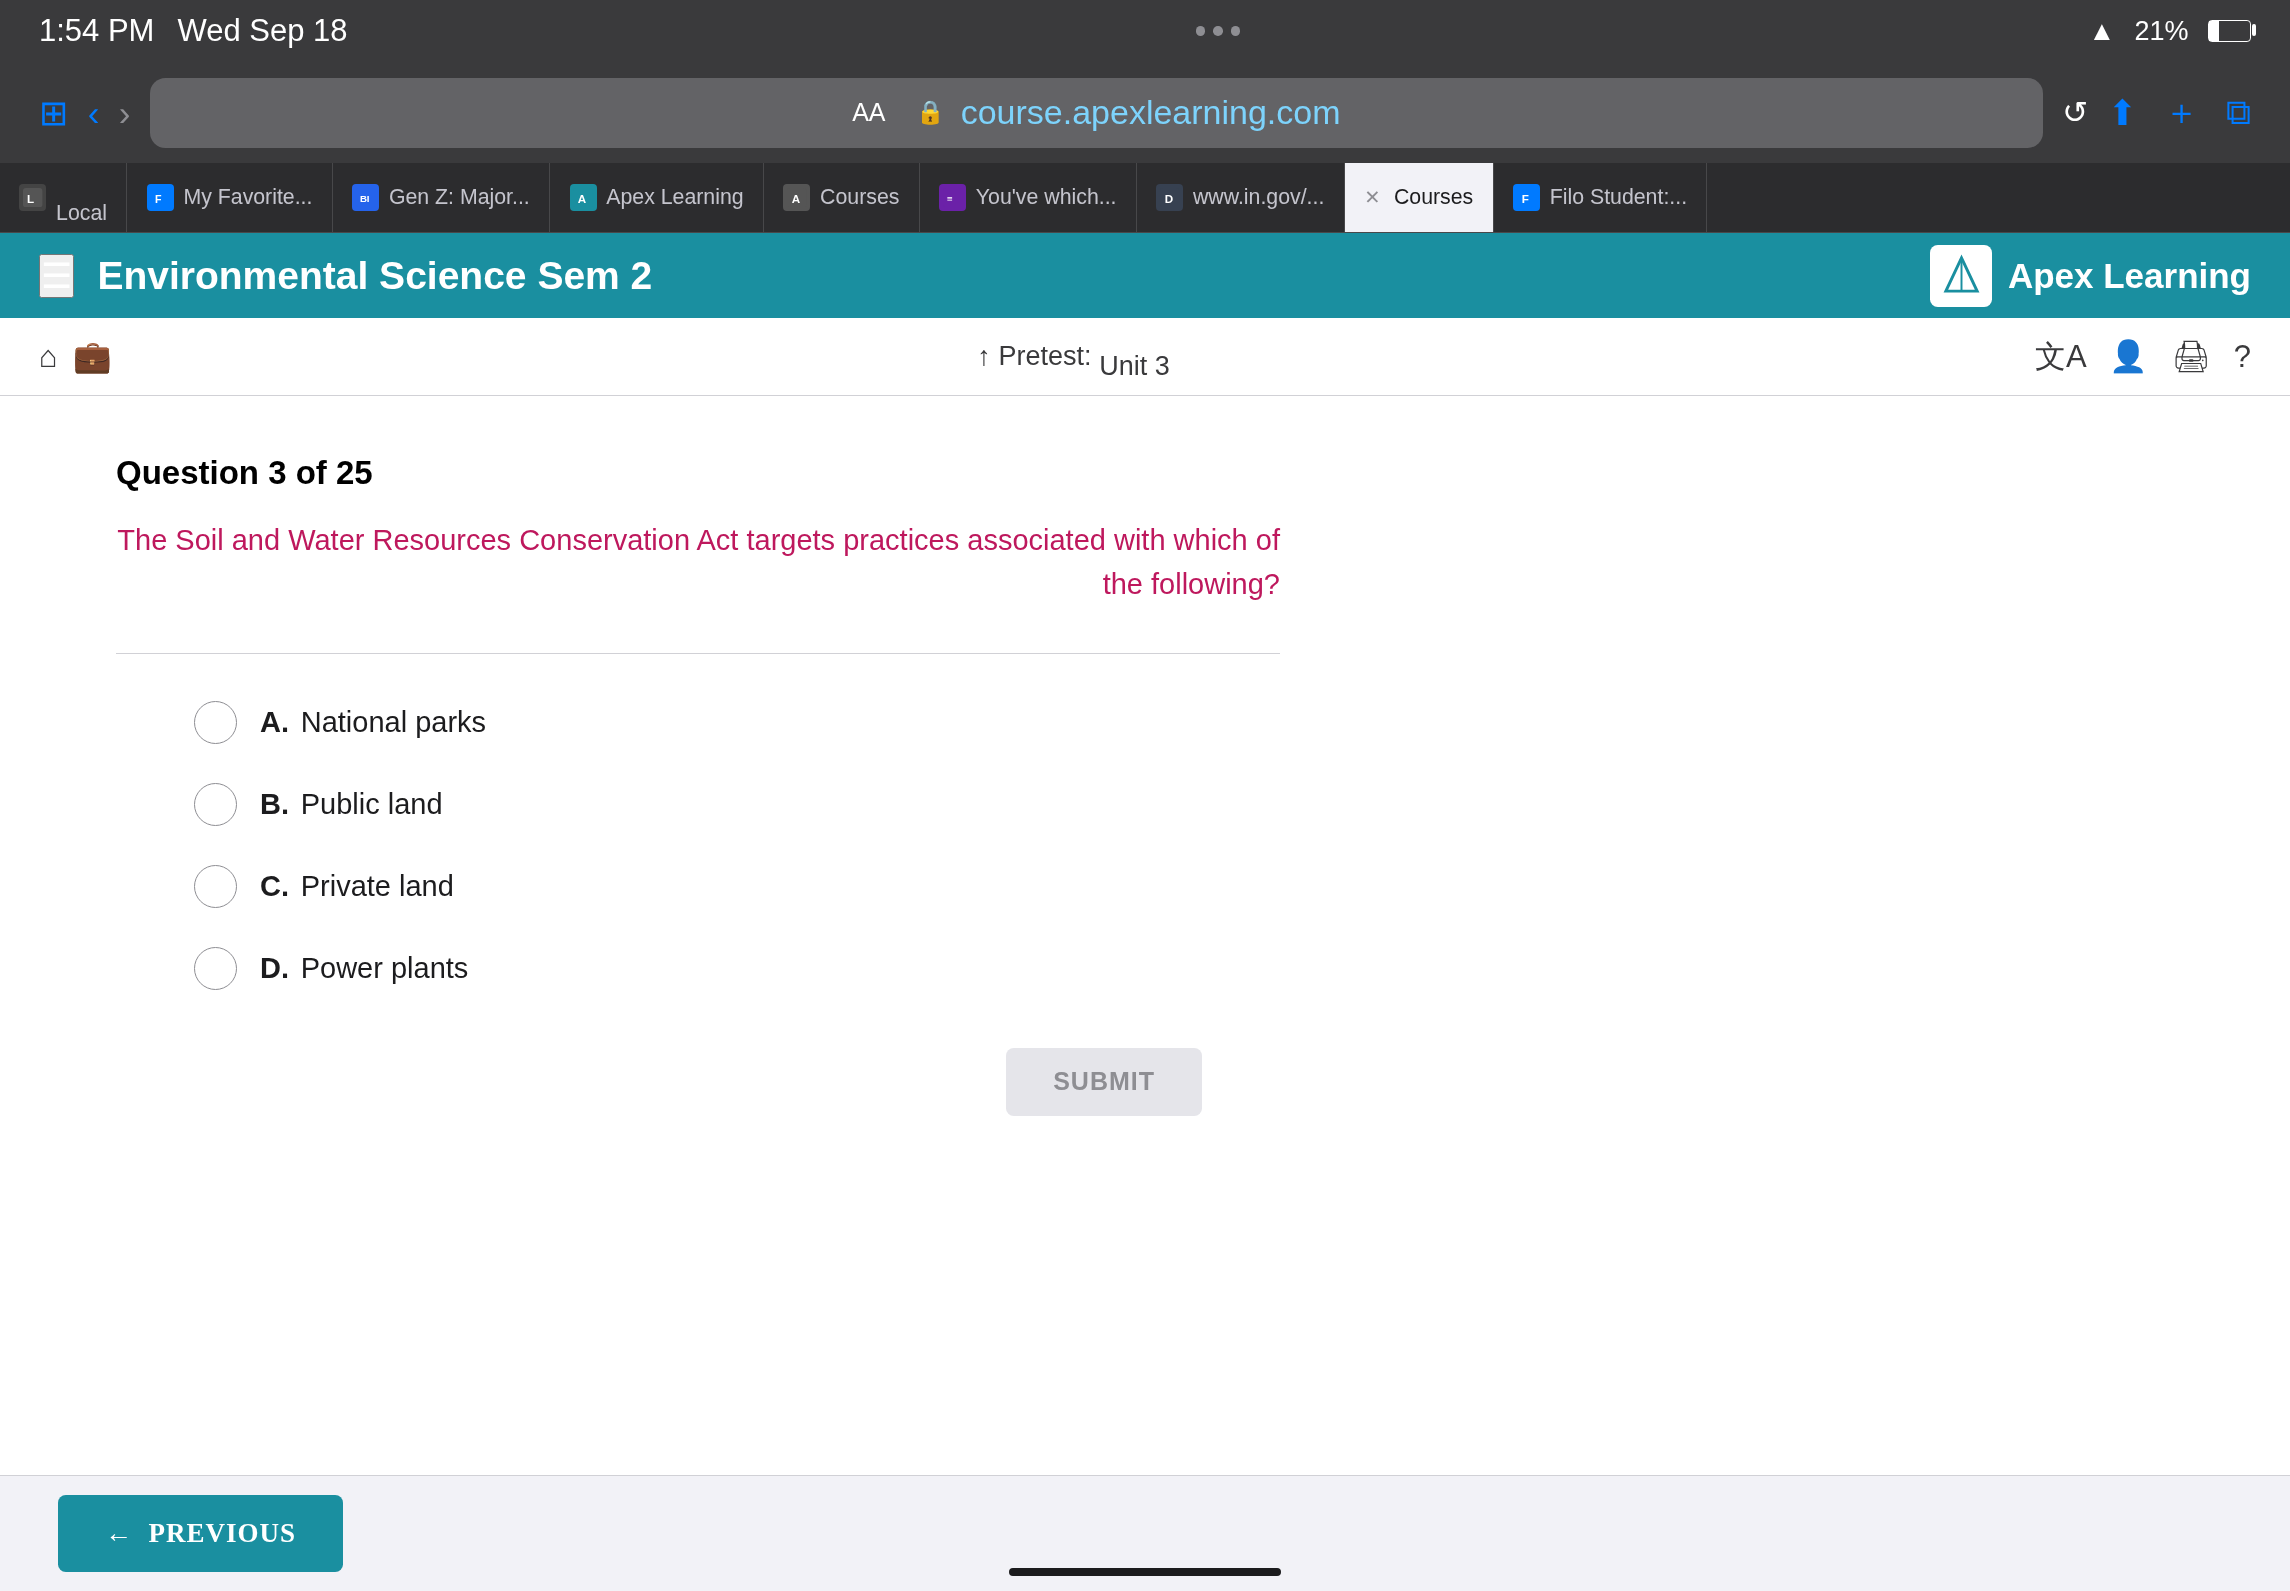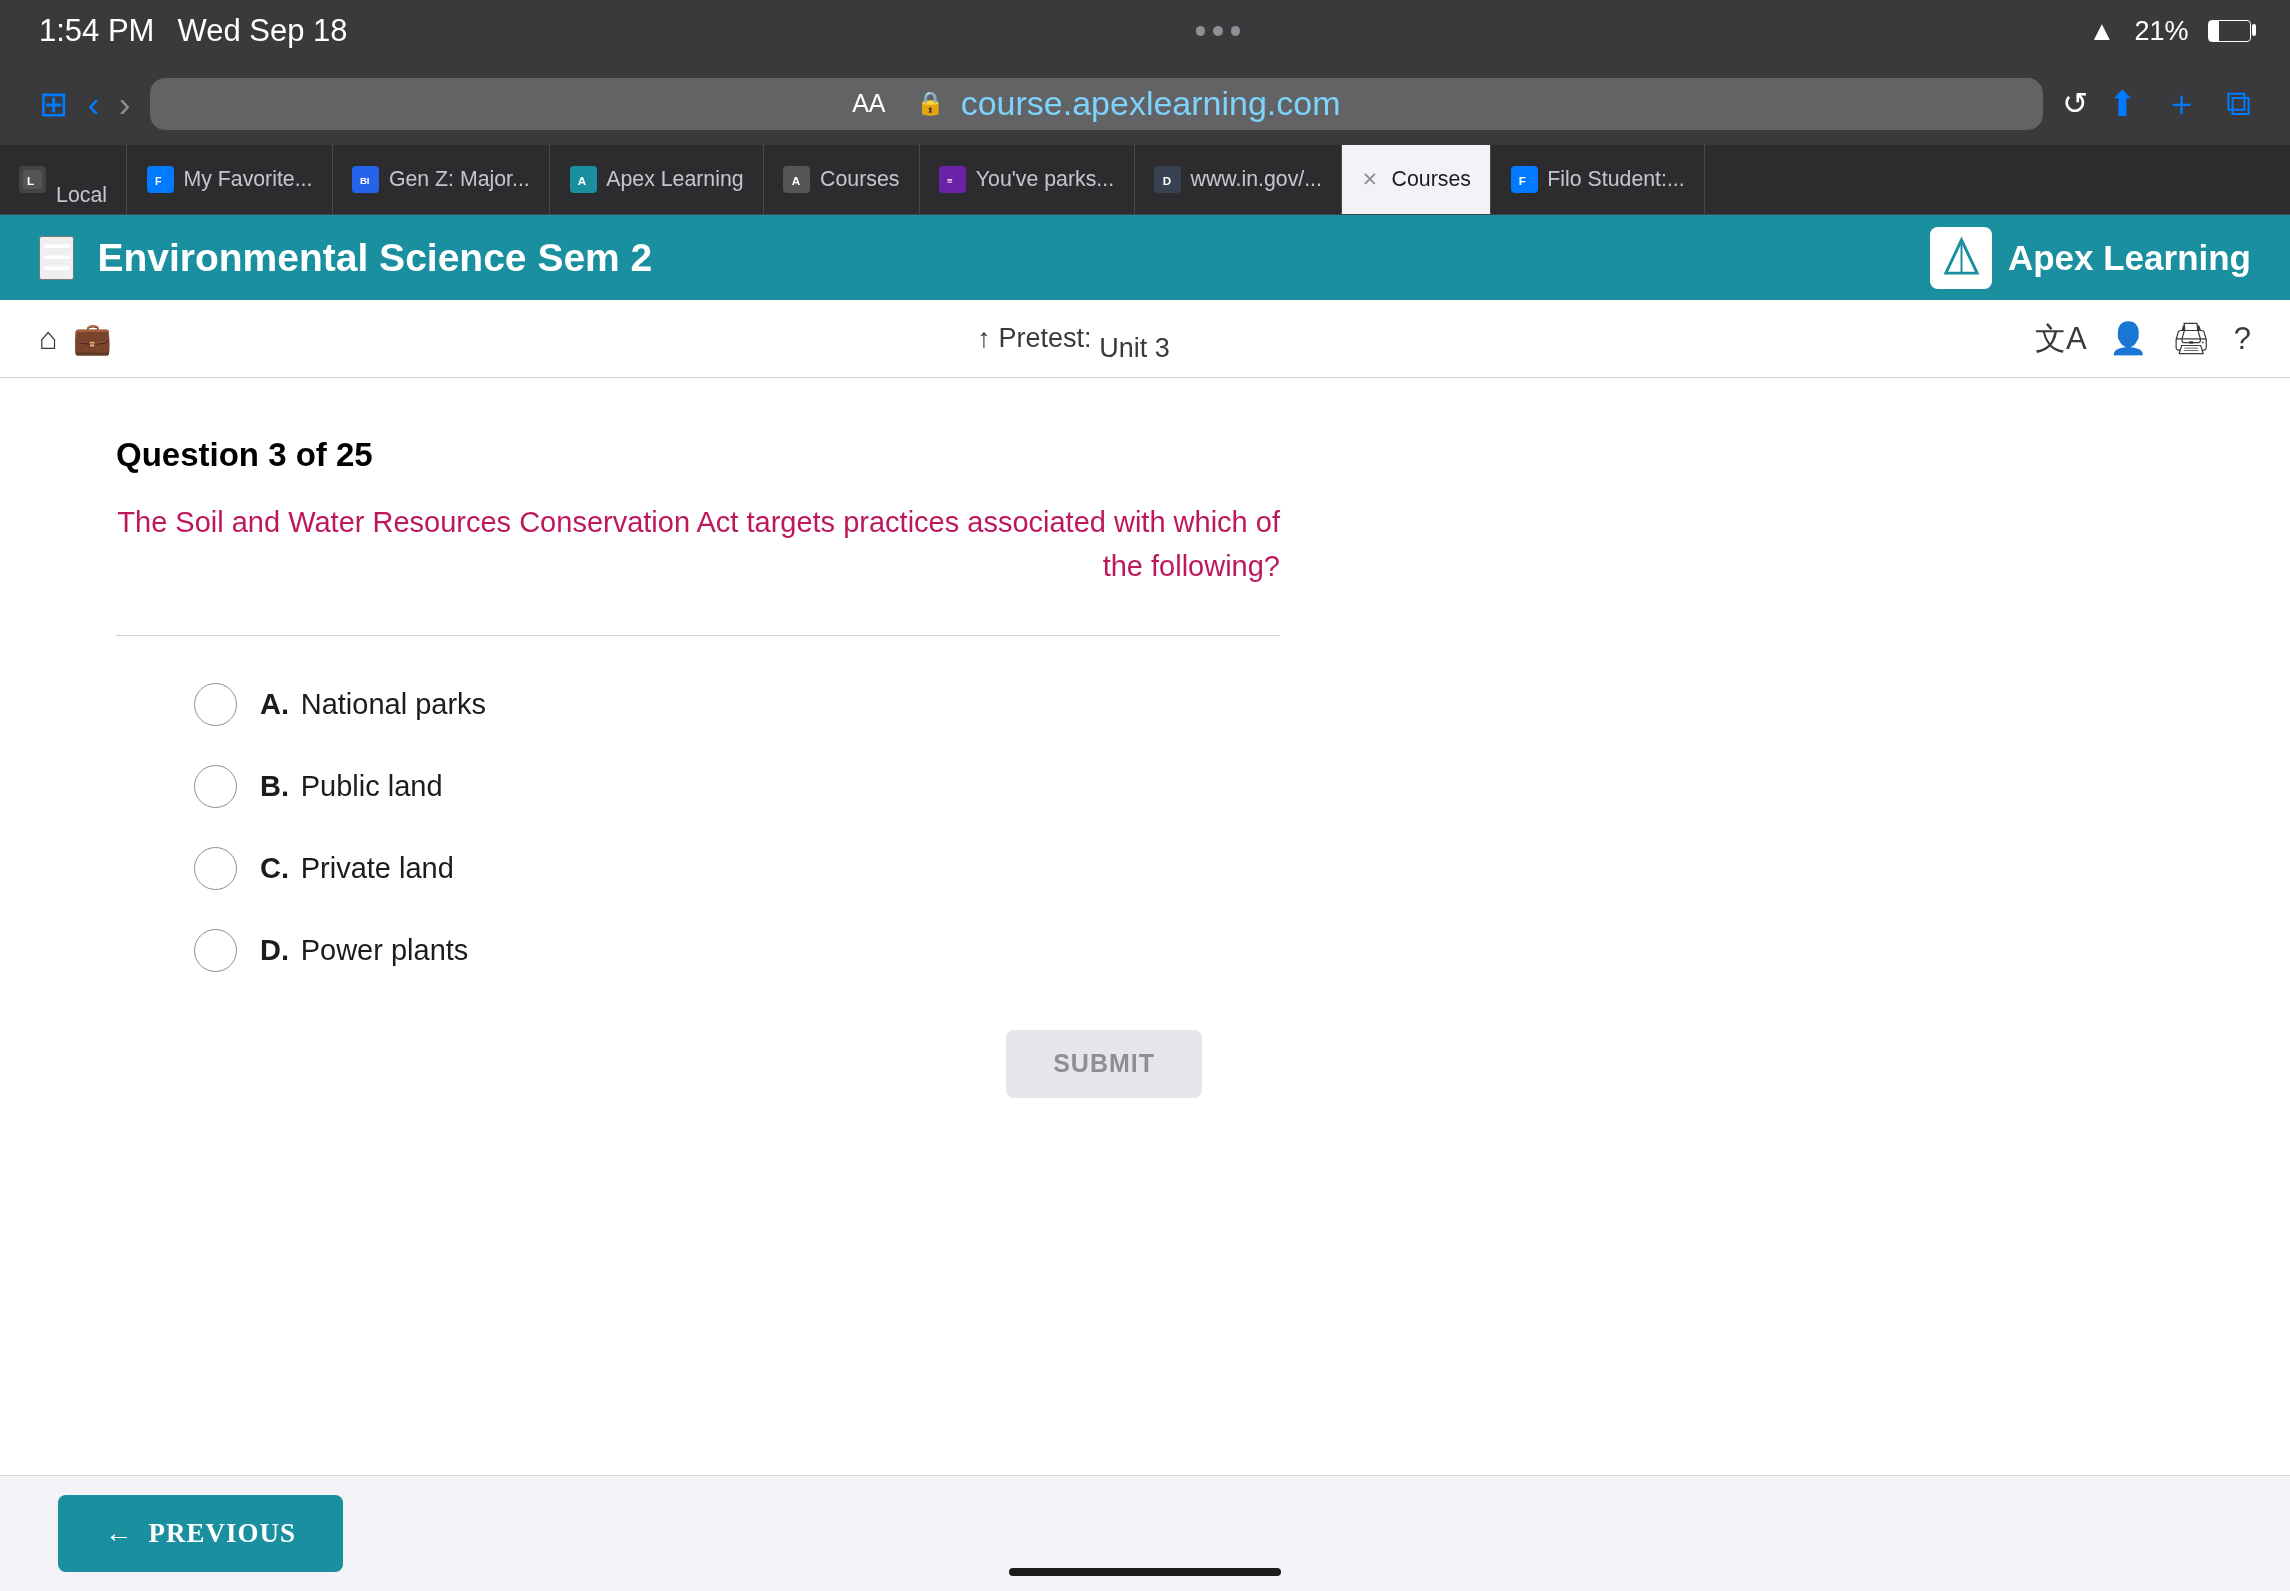--- a/index.html
+++ b/index.html
@@ -35,21 +35,21 @@
       font-size: 35px;
       background: none;
       border: none;
       cursor: pointer;
     }
     .browser-btn.active { color: #007aff; }
     .address-bar {
       flex: 1;
       background: #636366;
       border-radius: 15.5px;
-      height: 52px;
+      height: 70px;
       display: flex;
       align-items: center;
       justify-content: center;
       gap: 15.5px;
       color: #fff;
       font-size: 27px;
       position: relative;
     }
     .address-text { font-size: 34px; color: #7dd3fc; }
     .lock-icon { font-size: 23px; color: #8e8e93; }
@@ -364,21 +364,21 @@
       </span>
       <span style="font-size:21.3px;color:#ebebf5cc;">Courses</span>
     </div>
     <div class="tab">
       <span class="tab-favicon" style="background:#6b21a8;">
         <svg width="19.4" height="19.4" viewBox="0 0 20 20" style="font-size:18px">
             <rect width="20" height="20" rx="3" fill="#6b21a8"></rect>
             <text x="4" y="14" fill="#fff" font-size="10">≡</text>
           </svg>
       </span>
-      <span style="font-size:21.3px;color:#ebebf5cc;">You've parks...</span>
+      <span style="font-size:21.3px;color:#ebebf5cc;">You've which...</span>
     </div>
     <div class="tab">
       <span class="tab-favicon" style="background:#374151;">
         <svg width="19.4" height="19.4" viewBox="0 0 20 20" style="font-size:18px">
             <rect width="20" height="20" rx="3" fill="#374151"></rect>
             <text x="5" y="15" fill="#fff" font-size="12">D</text>
           </svg>
       </span>
       <span style="font-size:21.3px;color:#ebebf5cc;">www.in.gov/...</span>
     </div>

